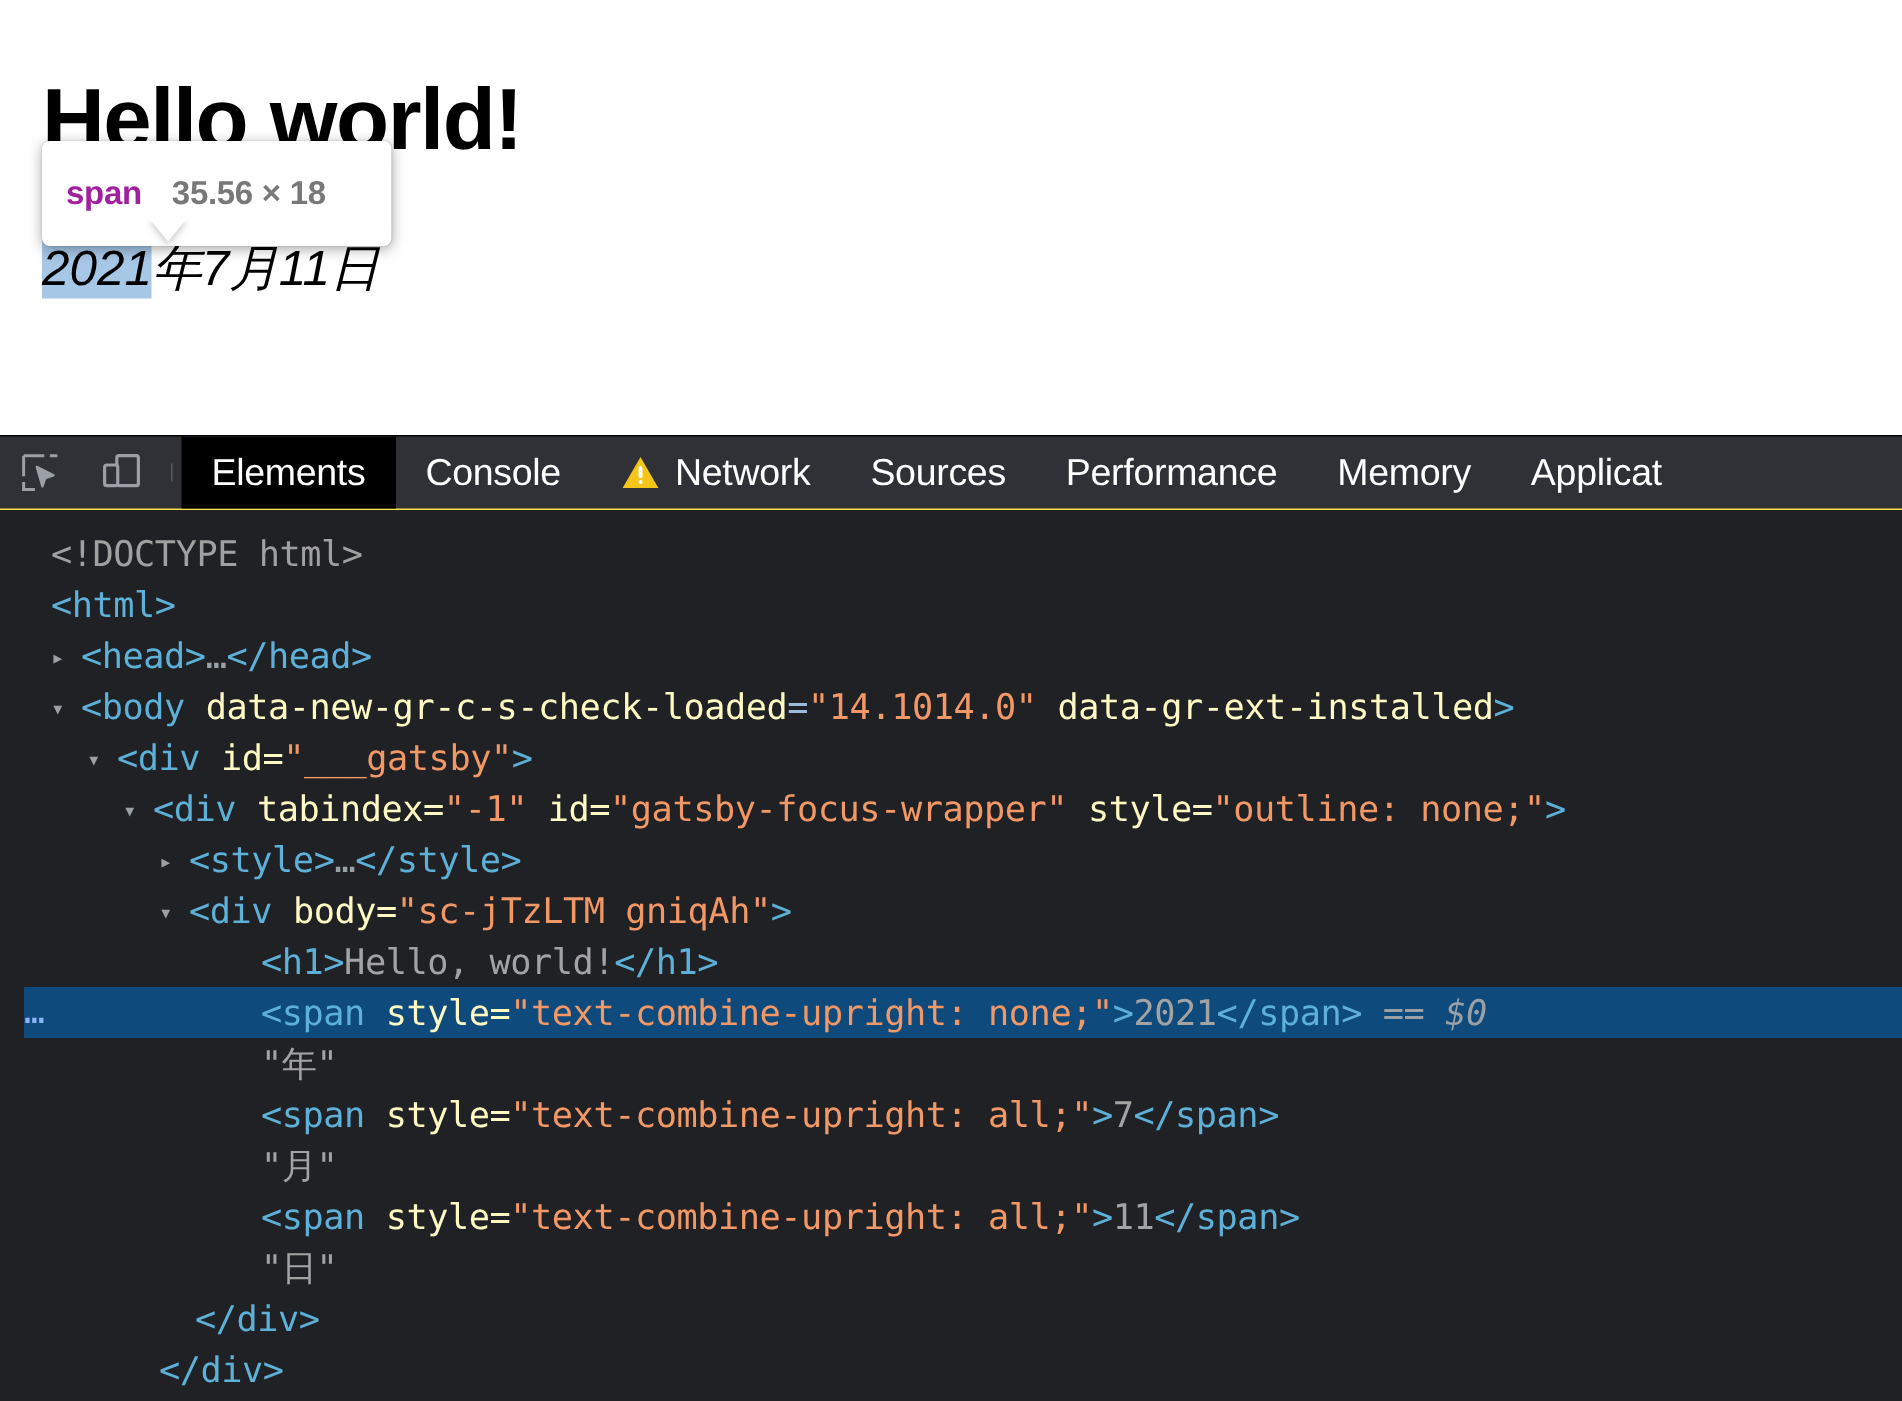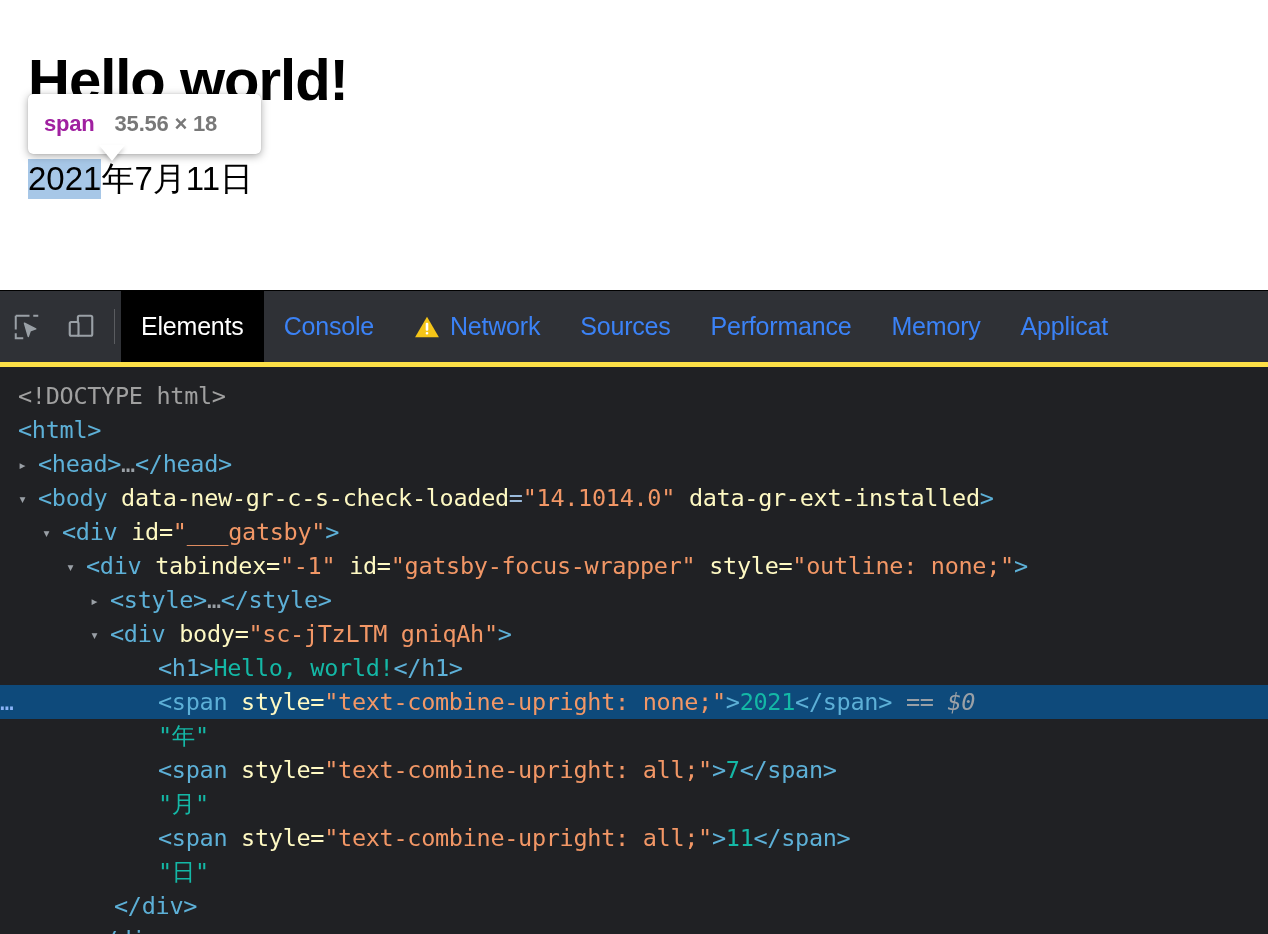--- a/index.html
+++ b/index.html
@@ -35,35 +35,36 @@
   }
 
   #date-line {
     position: absolute;
     left: 28px;
     top: 158px;
     font-size: 33px;
     color: #000000;
     white-space: nowrap;
     line-height: 1.3;
+    font-style: italic;
   }
 
   #date-year {
     background: #a7c7e7;
     padding: 1px 0 2px 0;
     color: #000000;
   }
 
   
   #inspect-tooltip {
     position: absolute;
     left: 28px;
     top: 94px;
     width: 233px;
-    height: 60px;
+    height: 70px;
     background: #ffffff;
     border-radius: 5px;
     box-shadow: 0 2px 9px rgba(0,0,0,0.34), 0 0 1px rgba(0,0,0,0.25);
     display: flex;
     align-items: center;
     padding: 0 16px;
     z-index: 5;
   }
   #inspect-tooltip .tag-name {
     color: #a020a0;
@@ -98,23 +99,23 @@
     top: 290px;
     width: 1268px;
     height: 644px;
     background: #202124;
     border-top: 1px solid #000000;
     overflow: hidden;
   }
 
   #devtools-toolbar {
     position: relative;
-    height: 76px;
+    height: 49px;
     background: #2f3136;
-    border-bottom: 5px solid #fde047;
+    border-bottom: 1px solid #fde047;
     display: flex;
     align-items: stretch;
     white-space: nowrap;
   }
 
   .tb-icon-btn {
     width: 54px;
     display: flex;
     align-items: center;
     justify-content: center;
@@ -127,21 +128,21 @@
     margin: 18px 6px 18px 6px;
     flex: 0 0 1px;
   }
 
   .tb-tab {
     display: flex;
     align-items: center;
     gap: 10px;
     padding: 0 20px;
     font-size: 25px;
-    color: #3b82f6;
+    color: #ffffff;
     cursor: pointer;
     letter-spacing: -0.2px;
   }
   .tb-tab.active {
     background: #000000;
     color: #ffffff;
     font-weight: normal;
   }
 
   
@@ -154,20 +155,21 @@
     padding-top: 12px;
     white-space: nowrap;
     letter-spacing: -0.3px;
   }
 
   .dom-row {
     position: relative;
     height: 34px;
     padding-left: 18px;
     display: block;
+    margin-left: 16px;
   }
   .dom-row.selected {
     background: #0e4a7b;
   }
   .dom-row .badge-dots {
     position: absolute;
     left: 0px;
     top: 0;
     color: #8ab4f8;
     font-size: 23px;
@@ -186,21 +188,21 @@
     width: 20px;
     color: #9aa0a6;
     font-size: 15px;
     vertical-align: 2px;
   }
 
   .t-doctype { color: #a0a0a0; }
   .t-tag     { color: #5db0d7; }
   .t-attr    { color: #fef9c3; }
   .t-val     { color: #f29766; }
-  .t-text    { color: #14b8a6; }
+  .t-text    { color: #a3a3a3; }
   .t-eq      { color: #9bbbdc; }
   .t-dollar  { color: #9aa0a6; font-style: italic; }
   .t-ellipsis{ color: #9aa0a6; }
 </style>
 </head>
 <body>
 
 <div id="page-viewport">
 
   <div id="page-heading">Hello world!</div>

